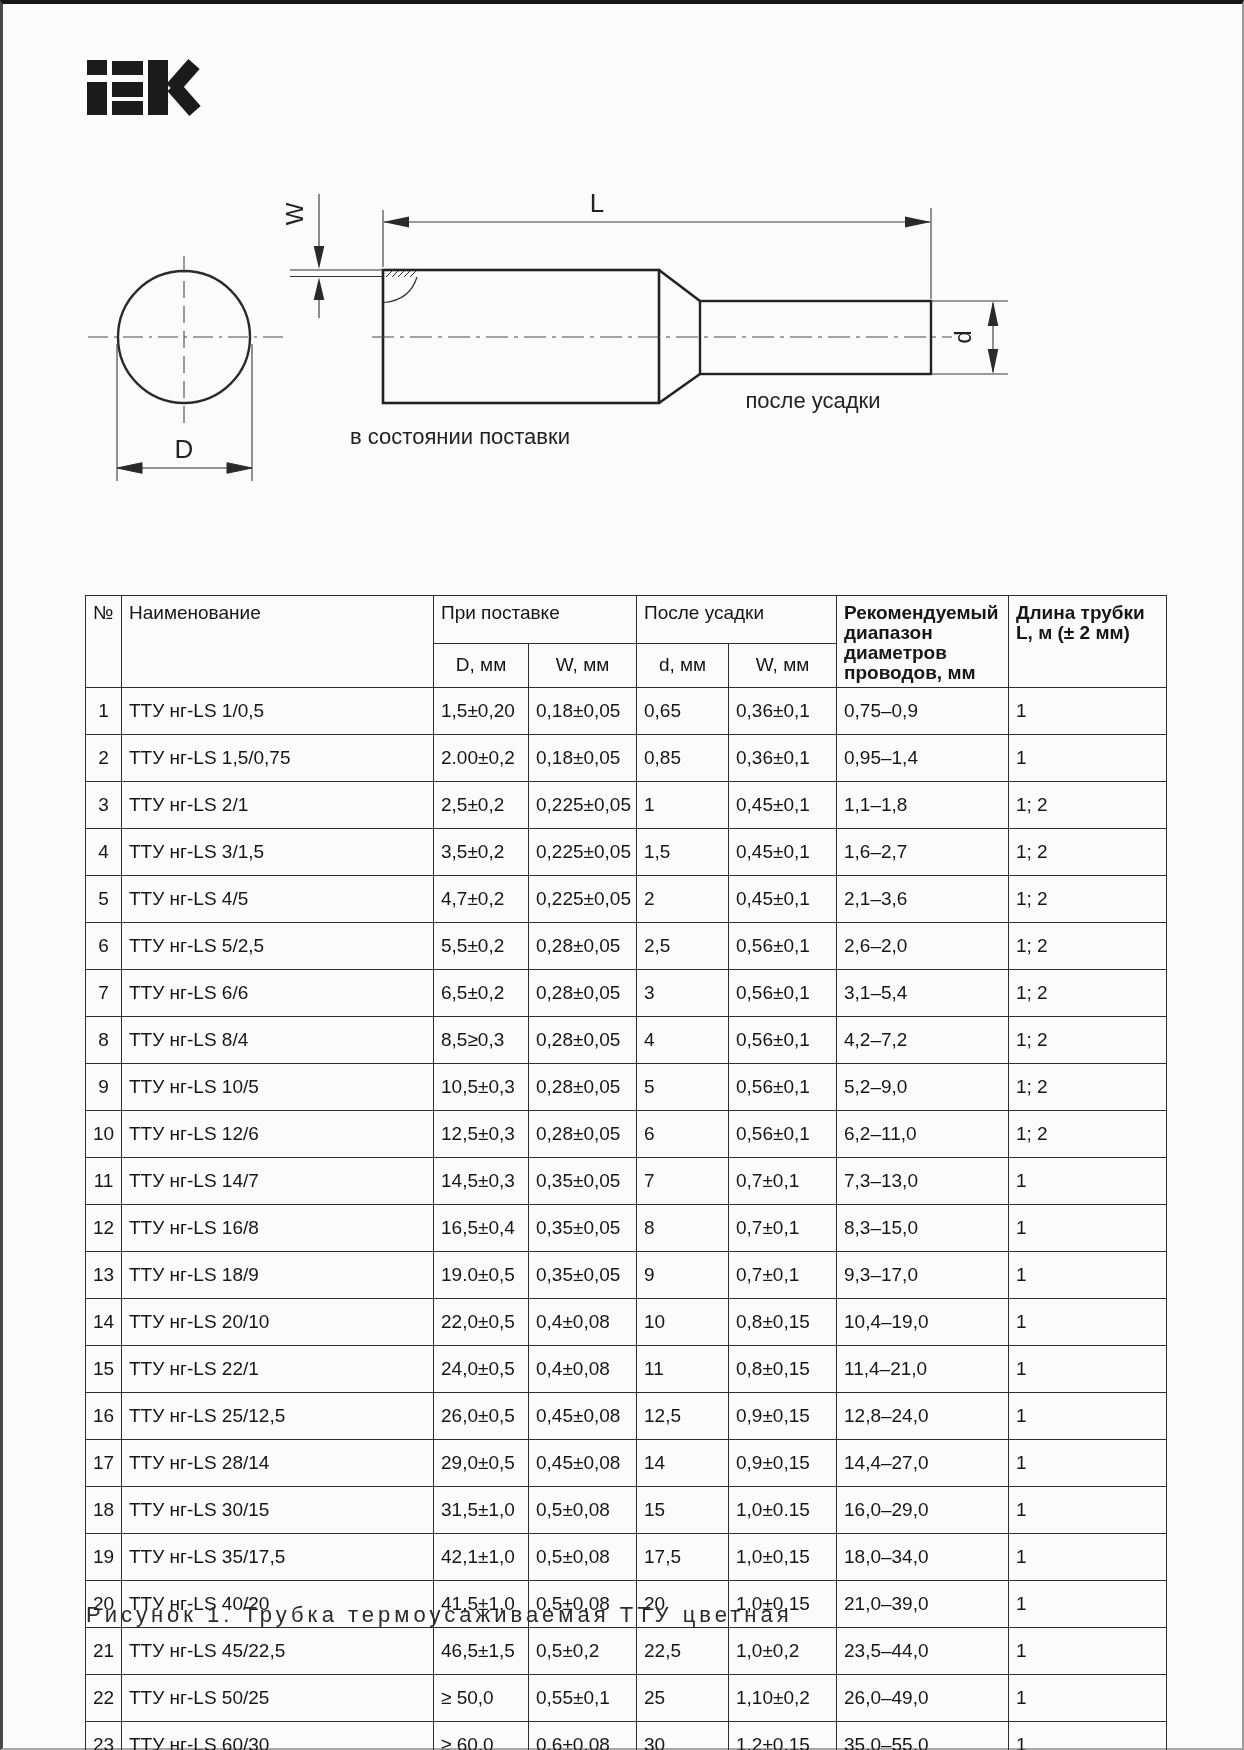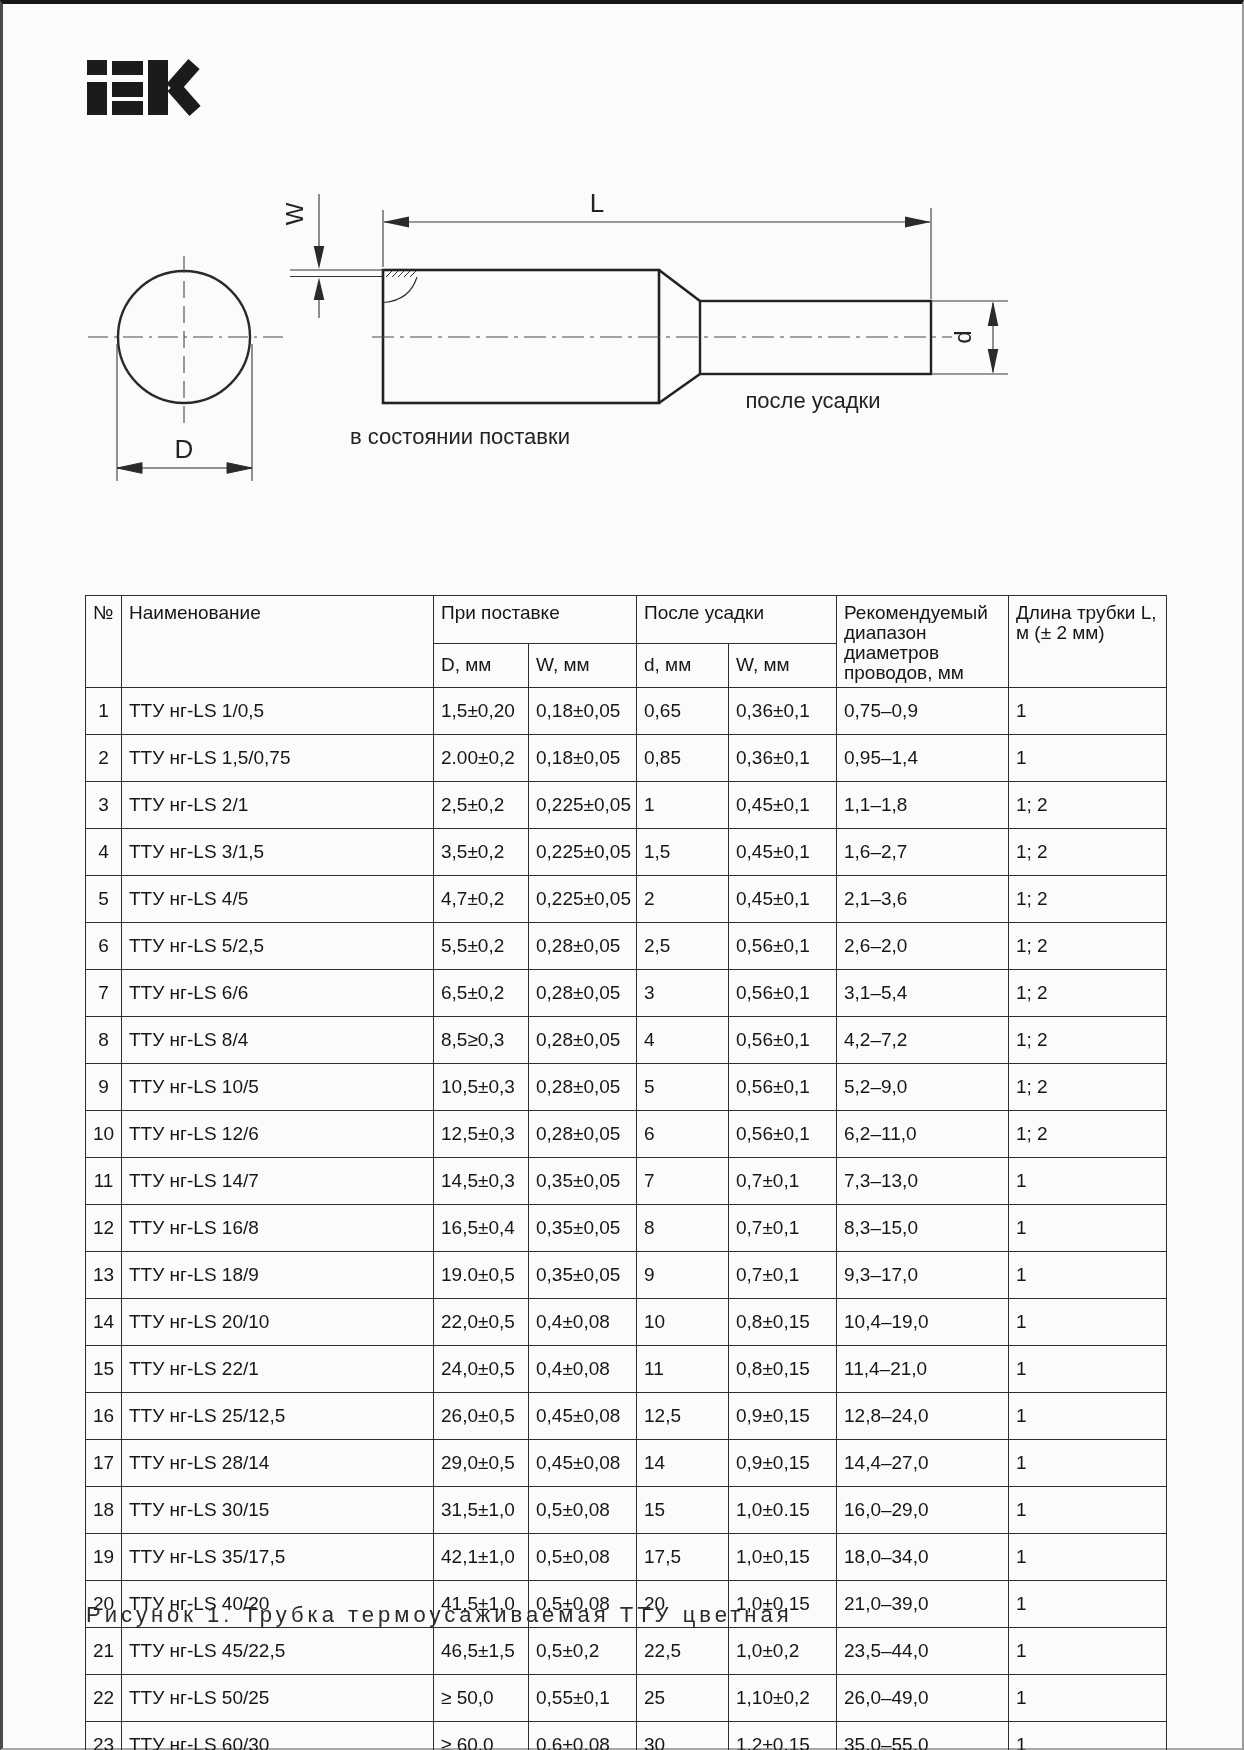--- a/index.html
+++ b/index.html
@@ -25,23 +25,23 @@
     font-size:19px;line-height:1.05;color:#161616;
   }
   table.spec th, table.spec td{
     border:1px solid #2e2e2e;
     font-weight:normal;
     padding:4px 7px;
     text-align:left;
     overflow:hidden;
     white-space:nowrap;
   }
-  table.spec th.wrap{white-space:normal;}
+  table.spec th.wrap{white-space:normal;font-weight:bold;}
   table.spec thead th{vertical-align:top;padding-top:7px;}
-  table.spec thead tr.sub th{vertical-align:middle;padding-top:4px;}
+  table.spec thead tr.sub th{vertical-align:middle;padding-top:4px;text-align:center;}
   table.spec tbody td{height:38px;vertical-align:middle;}
   table.spec td.c-num{text-align:center;padding:4px 2px;}
   .col-num{width:36px;}.col-name{width:312px;}
   .col-d1{width:95px;}.col-w1{width:108px;}
   .col-d2{width:92px;}.col-w2{width:108px;}
   .col-range{width:172px;}.col-len{width:158px;}
   
   .fig-caption{
     position:absolute;left:86px;top:1602px;
     font-size:22px;letter-spacing:4px;color:#2b2b2b;

